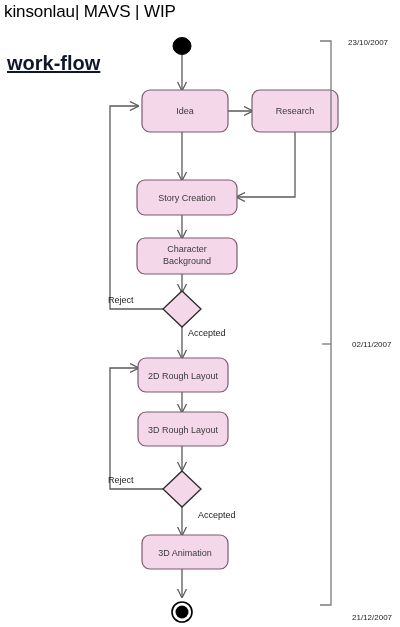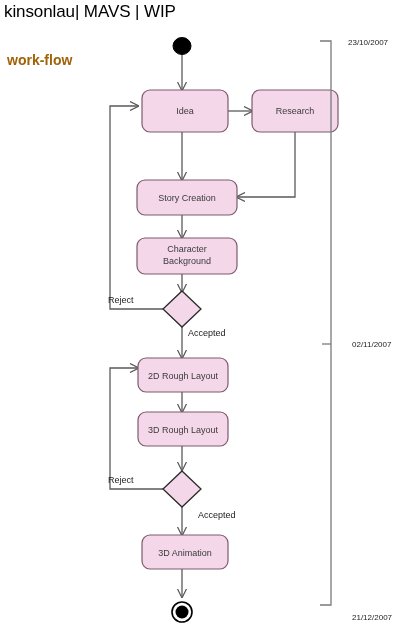--- a/index.html
+++ b/index.html
@@ -10,20 +10,21 @@
   body {
     font-family: "Liberation Sans", sans-serif;
     -webkit-font-smoothing: antialiased;
   }
   #page {
     position: relative;
     width: 400px;
     height: 627px;
     overflow: hidden;
     background: #ffffff;
+    border-radius: 13px;
   }
   #diagram-svg {
     position: absolute;
     left: 0;
     top: 0;
     width: 400px;
     height: 627px;
   }
   .hdr-title {
     position: absolute;
@@ -31,23 +32,24 @@
     top: 2px;
     font-size: 17px;
     color: #000000;
     white-space: nowrap;
     letter-spacing: -0.1px;
   }
   .hdr-subtitle {
     position: absolute;
     left: 7px;
     top: 52px;
-    font-size: 14px;
+    font-size: 20px;
     font-weight: bold;
-    color: #a16207;
+    color: #0f172a;
+    text-decoration: underline;
     white-space: nowrap;
   }
   text {
     font-family: "Liberation Sans", sans-serif;
   }
   .node-label {
     font-size: 9px;
     fill: #3b3b3b;
   }
   .edge-label {

